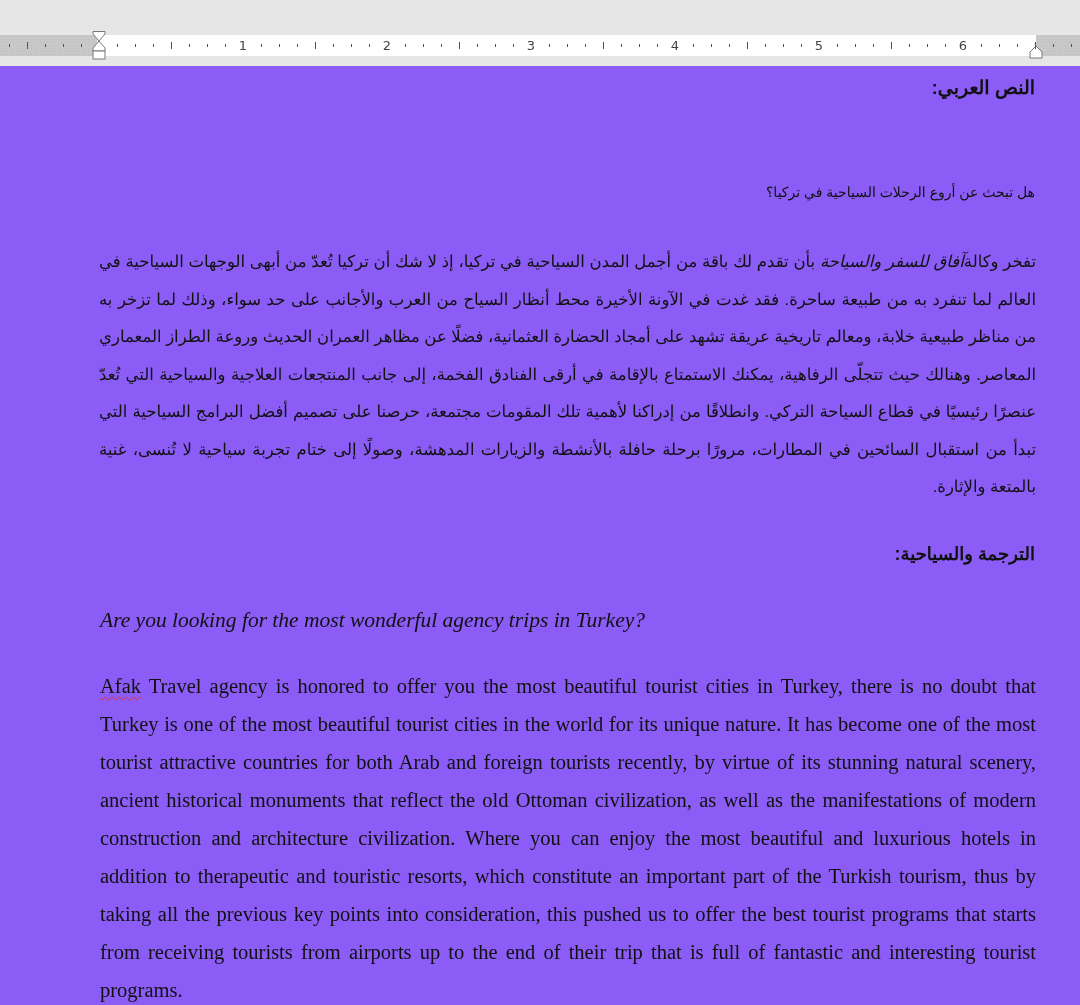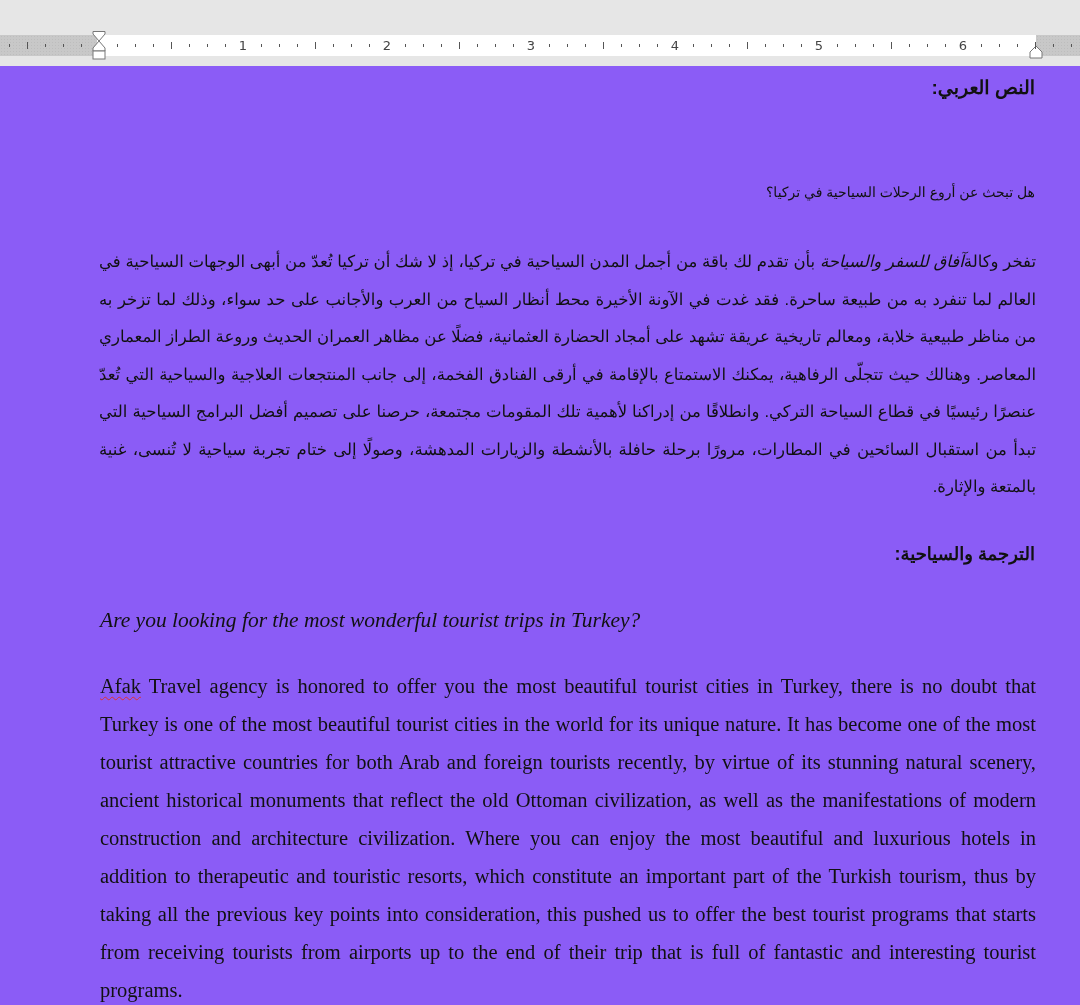--- a/index.html
+++ b/index.html
@@ -167,19 +167,19 @@
   <div class="para-ar heading-ar" style="right:45px; top:10px;">النص العربي:</div>
 
   <div class="para-ar q-ar" style="right:45px; top:118px;">هل تبحث عن أروع الرحلات السياحية في تركيا؟</div>
 
   <div class="para-ar body-ar" style="top:177px;">
     <span>تفخر وكالة</span><em>آفاق للسفر والسياحة</em><span> بأن تقدم لك باقة من أجمل المدن السياحية في تركيا، إذ لا شك أن تركيا تُعدّ من أبهى الوجهات السياحية في العالم لما تنفرد به من طبيعة ساحرة. فقد غدت في الآونة الأخيرة محط أنظار السياح من العرب والأجانب على حد سواء، وذلك لما تزخر به من مناظر طبيعية خلابة، ومعالم تاريخية عريقة تشهد على أمجاد الحضارة العثمانية، فضلًا عن مظاهر العمران الحديث وروعة الطراز المعماري المعاصر. وهنالك حيث تتجلّى الرفاهية، يمكنك الاستمتاع بالإقامة في أرقى الفنادق الفخمة، إلى جانب المنتجعات العلاجية والسياحية التي تُعدّ عنصرًا رئيسيًا في قطاع السياحة التركي. وانطلاقًا من إدراكنا لأهمية تلك المقومات مجتمعة، حرصنا على تصميم أفضل البرامج السياحية التي تبدأ من استقبال السائحين في المطارات، مرورًا برحلة حافلة بالأنشطة والزيارات المدهشة، وصولًا إلى ختام تجربة سياحية لا تُنسى، غنية بالمتعة والإثارة.</span>
   </div>
 
   <div class="para-ar heading-ar" style="right:45px; top:477px; font-size:18px;">الترجمة والسياحية:</div>
 
-  <div class="en-q">Are you looking for the most wonderful tourist trips in Turkey?</div>
+  <div class="en-q">Are you looking for the most wonderful agency trips in Turkey?</div>
 
   <div class="en-body">
     <span class="squiggle">Afak</span><span> Travel agency is honored to offer you the most beautiful tourist cities in Turkey, there is no doubt that Turkey is one of the most beautiful tourist cities in the world for its unique nature. It has become one of the most tourist attractive countries for both Arab and foreign tourists recently, by virtue of its stunning natural scenery, ancient historical monuments that reflect the old Ottoman civilization, as well as the manifestations of modern construction and architecture civilization. Where you can enjoy the most beautiful and luxurious hotels in addition to therapeutic and touristic resorts, which constitute an important part of the Turkish tourism, thus by taking all the previous key points into consideration, this pushed us to offer the best tourist programs that starts from receiving tourists from airports up to the end of their trip that is full of fantastic and interesting tourist programs.</span>
   </div>
 
 </div>
 
 </body></html>

